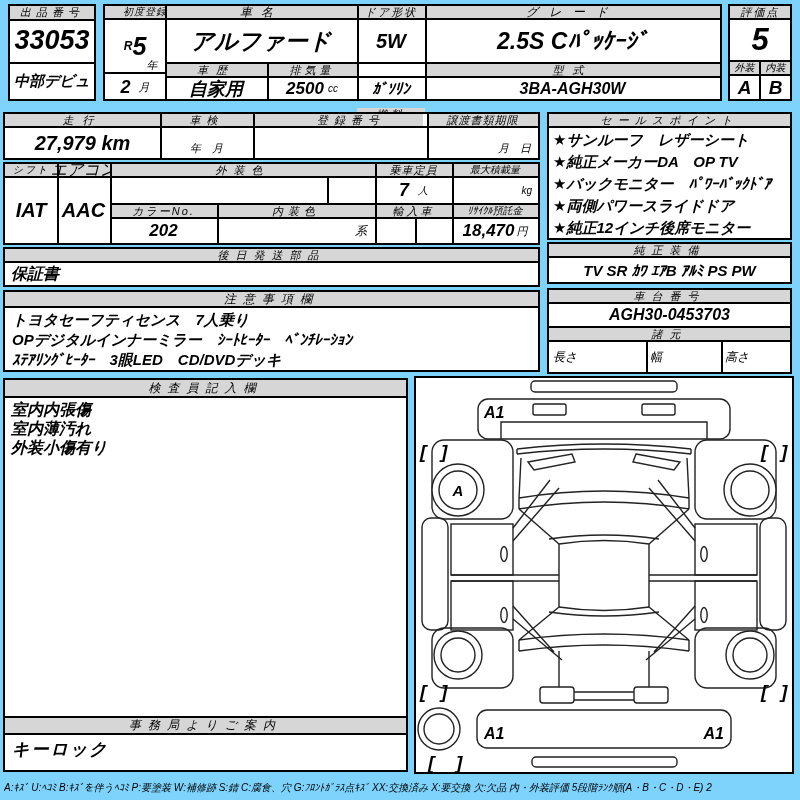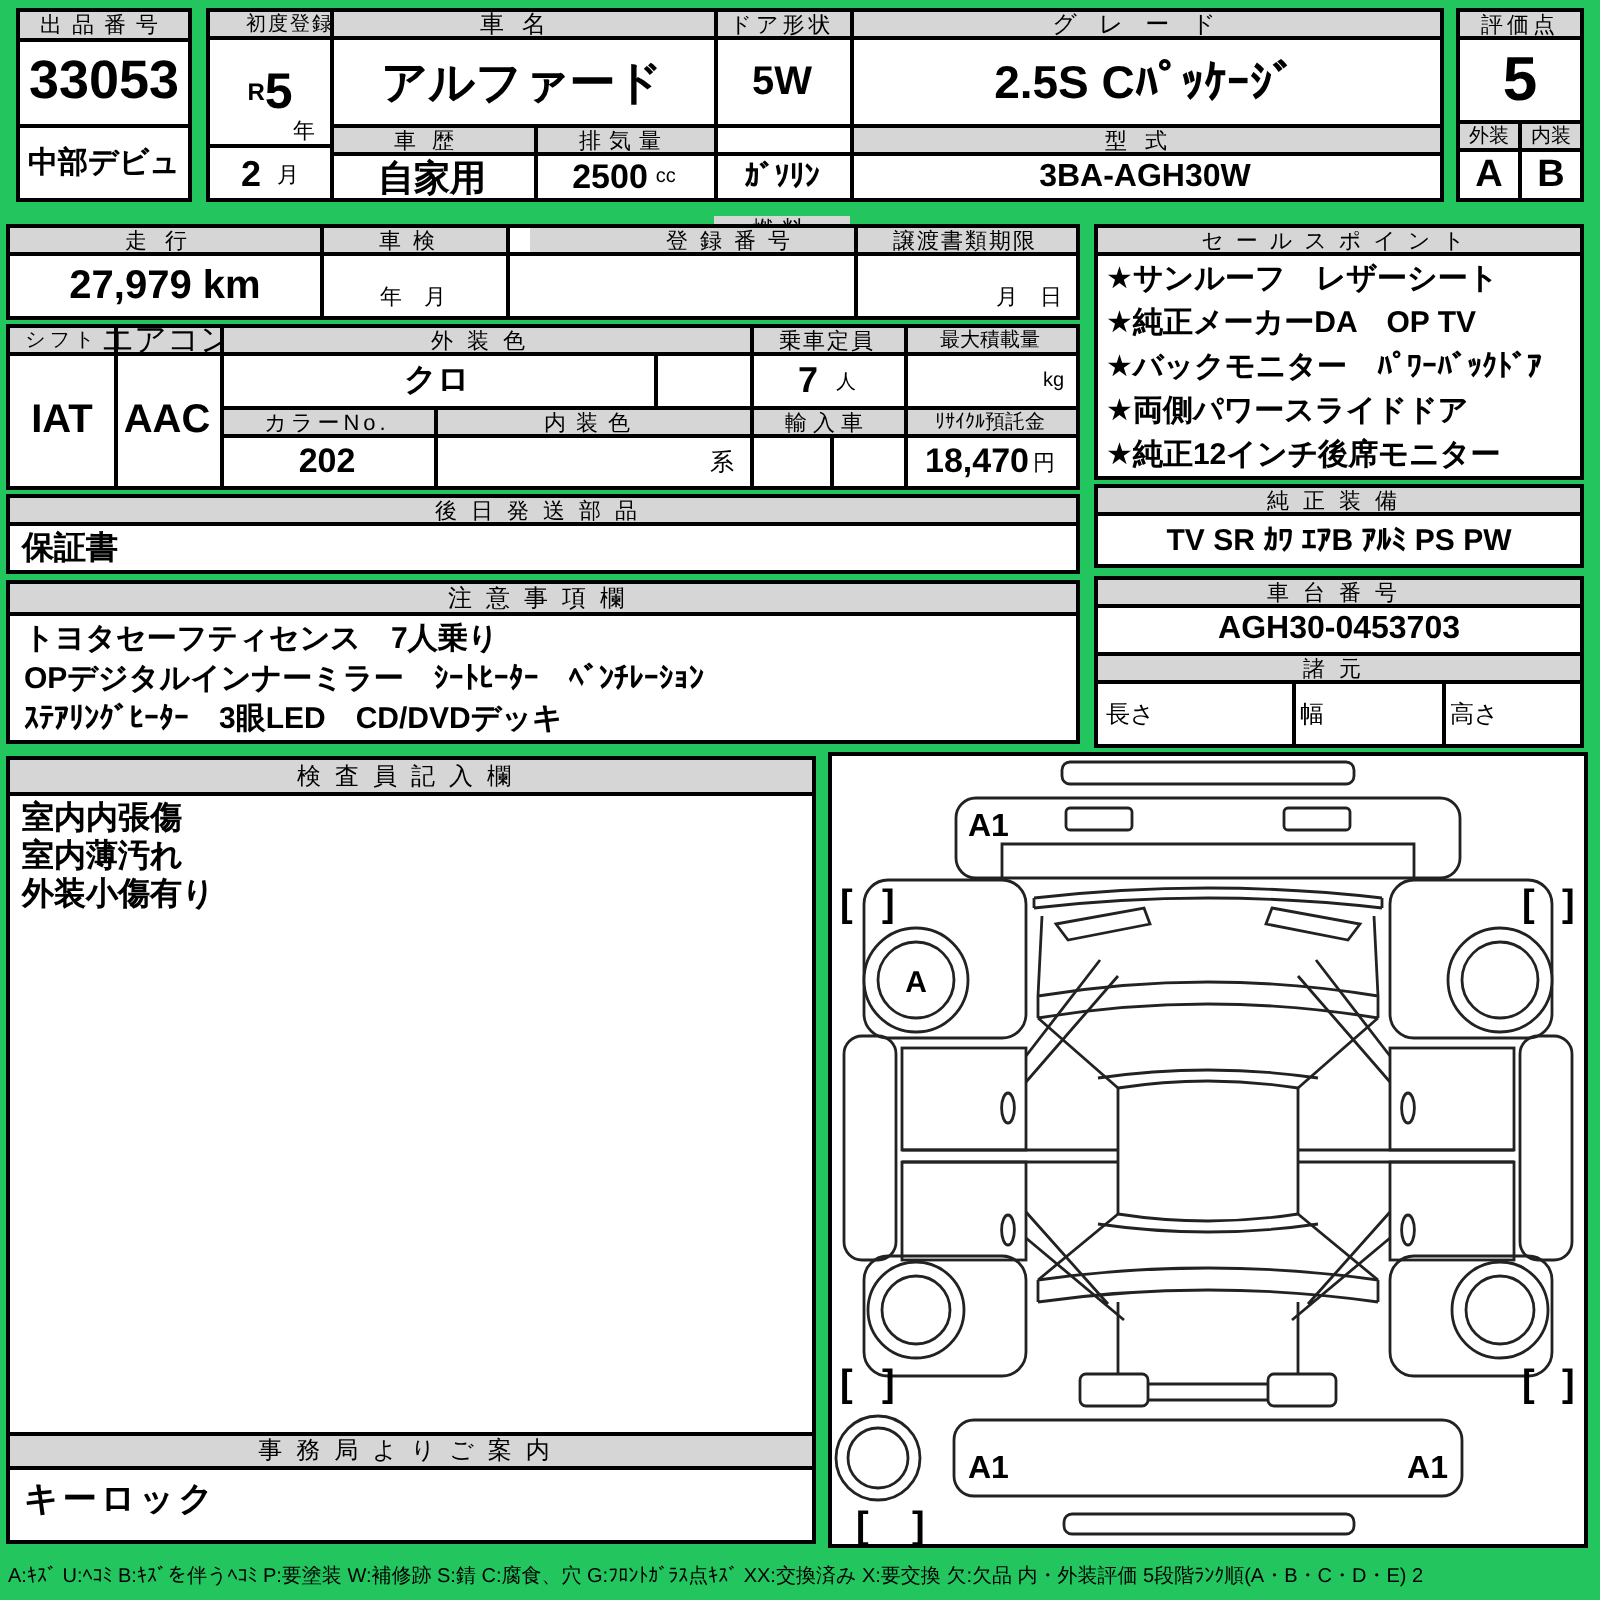--- a/index.html
+++ b/index.html
@@ -1,17 +1,17 @@
 <!DOCTYPE html>
 <html><head>
 <meta charset="utf-8">
 <style>
   html,body{margin:0;padding:0;background:#fff;}
-  #sheet{position:relative;width:800px;height:800px;background:#22c55e;overflow:hidden;
-         font-family:"Liberation Sans","DejaVu Sans",sans-serif;color:#000;}
+  #sheet{position:relative;width:800px;height:800px;background:#7dd3fc;overflow:hidden;
+         font-family:"Liberation Sans","DejaVu Sans",sans-serif;color:#000;font-style:italic;}
   .box{position:absolute;border:2px solid #000;background:#fff;box-sizing:border-box;}
   .cell{position:absolute;display:flex;align-items:center;justify-content:center;box-sizing:border-box;white-space:nowrap;}
   .hdr{background:#d6d6d6;font-size:11px;font-weight:normal;}
   .val{font-weight:bold;}
   .vl{position:absolute;width:2px;background:#000;}
   .hl{position:absolute;height:2px;background:#000;}
   .left{justify-content:flex-start;}
   .right{justify-content:flex-end;}
   .bottom{align-items:flex-end;}
   .small{font-size:11px;font-weight:normal;}
@@ -84,21 +84,21 @@
     <div class="cell hdr" style="left:31px;top:56px;width:29px;height:12px;font-size:10px;">内装</div>
     <div class="hl" style="left:0;top:68px;width:60px;"></div>
     <div class="cell val" style="left:0;top:70px;width:29px;height:23px;font-size:19px;">A</div>
     <div class="cell val" style="left:31px;top:70px;width:29px;height:23px;font-size:19px;">B</div>
     <div class="vl" style="left:29px;top:56px;height:37px;"></div>
   </div>
 
   <div class="box" style="left:3px;top:112px;width:537px;height:48px;">
     <div class="cell hdr" style="left:0;top:0;width:155px;height:12px;letter-spacing:9px;">走行</div>
     <div class="cell hdr" style="left:155px;top:0;width:93px;height:12px;letter-spacing:6px;">車検</div>
-    <div class="cell hdr" style="left:260px;top:0;width:174px;height:12px;letter-spacing:6px;padding-left:30px;">登録番号</div>
+    <div class="cell hdr" style="left:244px;top:0;width:174px;height:12px;letter-spacing:6px;padding-left:30px;">登録番号</div>
     <div class="cell hdr" style="left:422px;top:0;width:111px;height:12px;letter-spacing:1px;">譲渡書類期限</div>
     <div class="hl" style="left:0;top:12px;width:533px;"></div>
     <div class="cell val" style="left:0;top:14px;width:155px;height:30px;font-size:20px;">27,979 km</div>
     <div class="cell small bottom" style="left:155px;top:14px;width:93px;height:28px;">年　月</div>
     <div class="cell" style="left:248px;top:14px;width:174px;height:28px;"></div>
     <div class="cell small bottom right" style="left:422px;top:14px;width:104px;height:28px;">月　日</div>
     <div class="vl" style="left:155px;top:0;height:44px;"></div>
     <div class="vl" style="left:248px;top:0;height:44px;"></div>
     <div class="vl" style="left:422px;top:0;height:44px;"></div>
   </div>
@@ -107,21 +107,20 @@
     <div class="cell hdr" style="left:0;top:0;width:52px;height:12px;font-size:10px;letter-spacing:2px;">シフト</div>
     <div class="cell hdr" style="left:52px;top:0;width:53px;height:12px;font-size:16px;">エアコン</div>
     <div class="cell hdr" style="left:105px;top:0;width:265px;height:12px;letter-spacing:7px;">外装色</div>
     <div class="cell hdr" style="left:370px;top:0;width:77px;height:12px;letter-spacing:1px;">乗車定員</div>
     <div class="cell hdr" style="left:447px;top:0;width:86px;height:12px;font-size:10px;">最大積載量</div>
     <div class="hl" style="left:0;top:12px;width:533px;"></div>
 
     <div class="cell val" style="left:0;top:14px;width:52px;height:65px;font-size:20px;">IAT</div>
     <div class="cell val" style="left:52px;top:14px;width:53px;height:65px;font-size:20px;">AAC</div>
 
-    <div class="cell val" style="left:105px;top:14px;width:217px;height:25px;font-size:16px;">クロ</div>
     <div class="cell" style="left:370px;top:14px;width:77px;height:25px;">
       <span style="font-size:18px;font-weight:bold;">7</span>
       <span style="font-size:10px;margin-left:9px;">人</span>
     </div>
     <div class="cell right" style="left:447px;top:14px;width:80px;height:25px;font-size:10px;">kg</div>
 
     <div class="hl" style="left:105px;top:39px;width:428px;"></div>
     <div class="cell hdr" style="left:105px;top:41px;width:107px;height:12px;letter-spacing:2px;">カラーNo.</div>
     <div class="cell hdr" style="left:212px;top:41px;width:158px;height:12px;letter-spacing:5px;">内装色</div>
     <div class="cell hdr" style="left:370px;top:41px;width:77px;height:12px;letter-spacing:3px;">輸入車</div>

